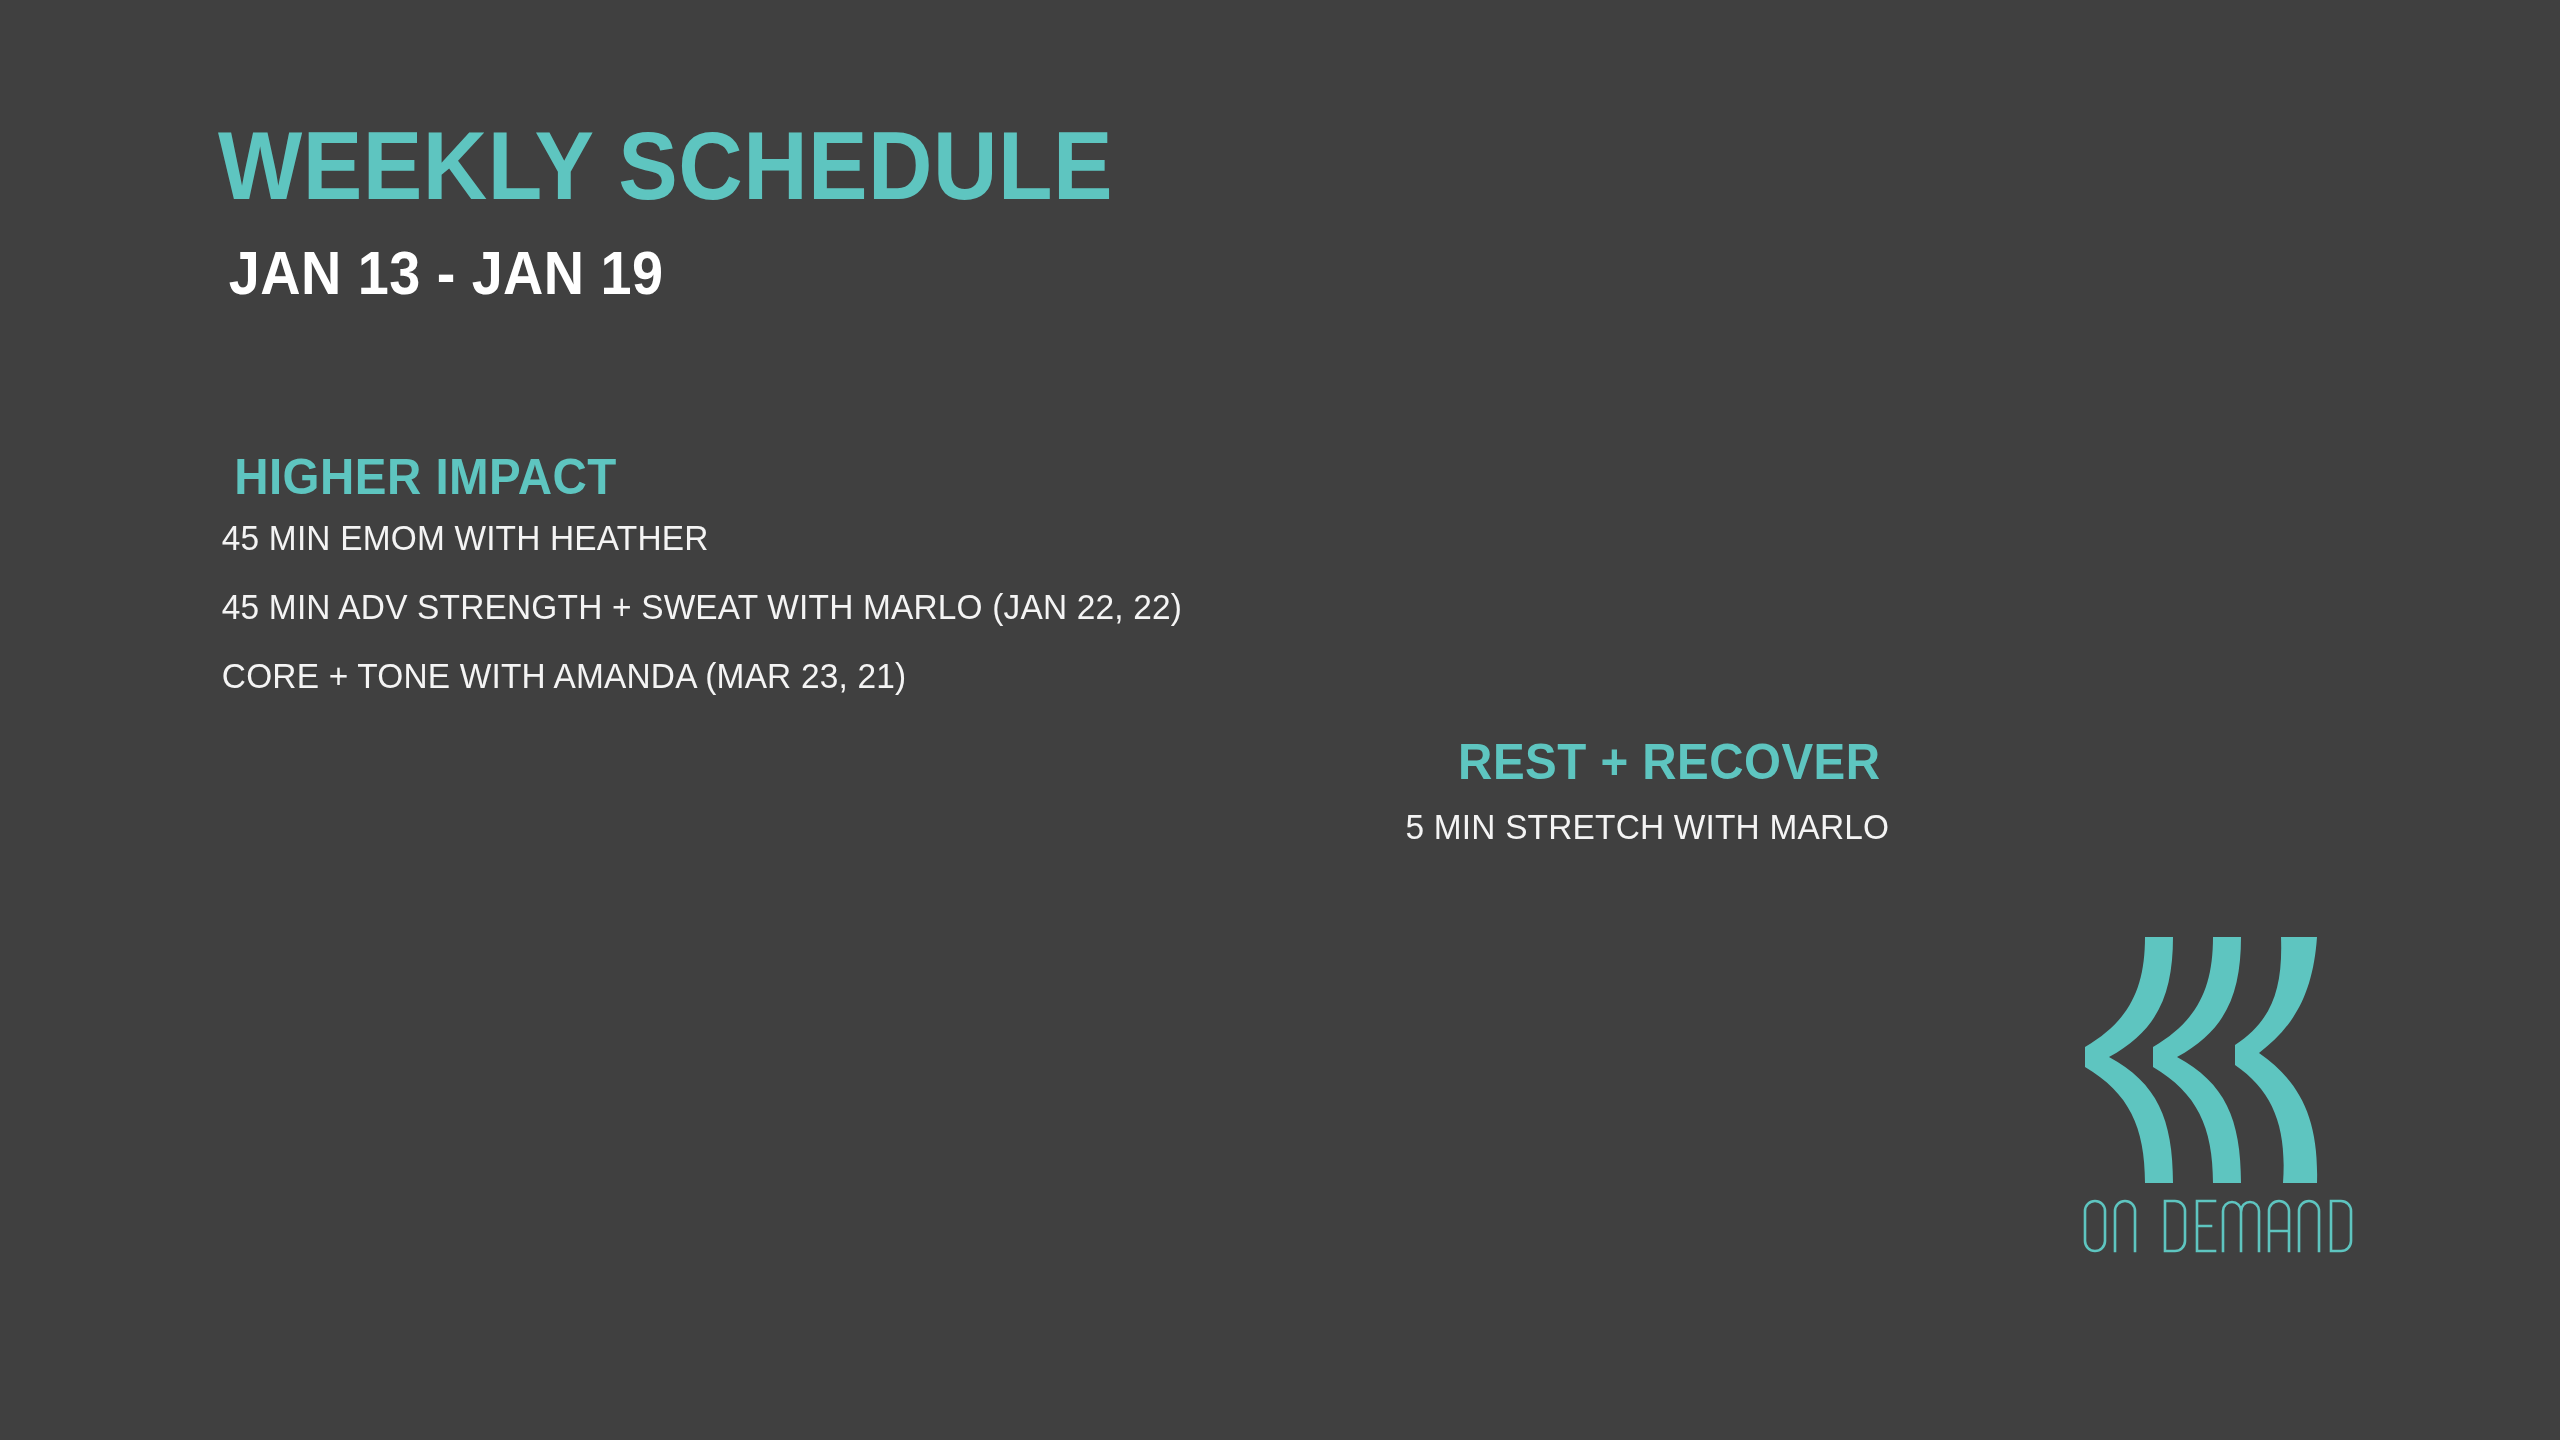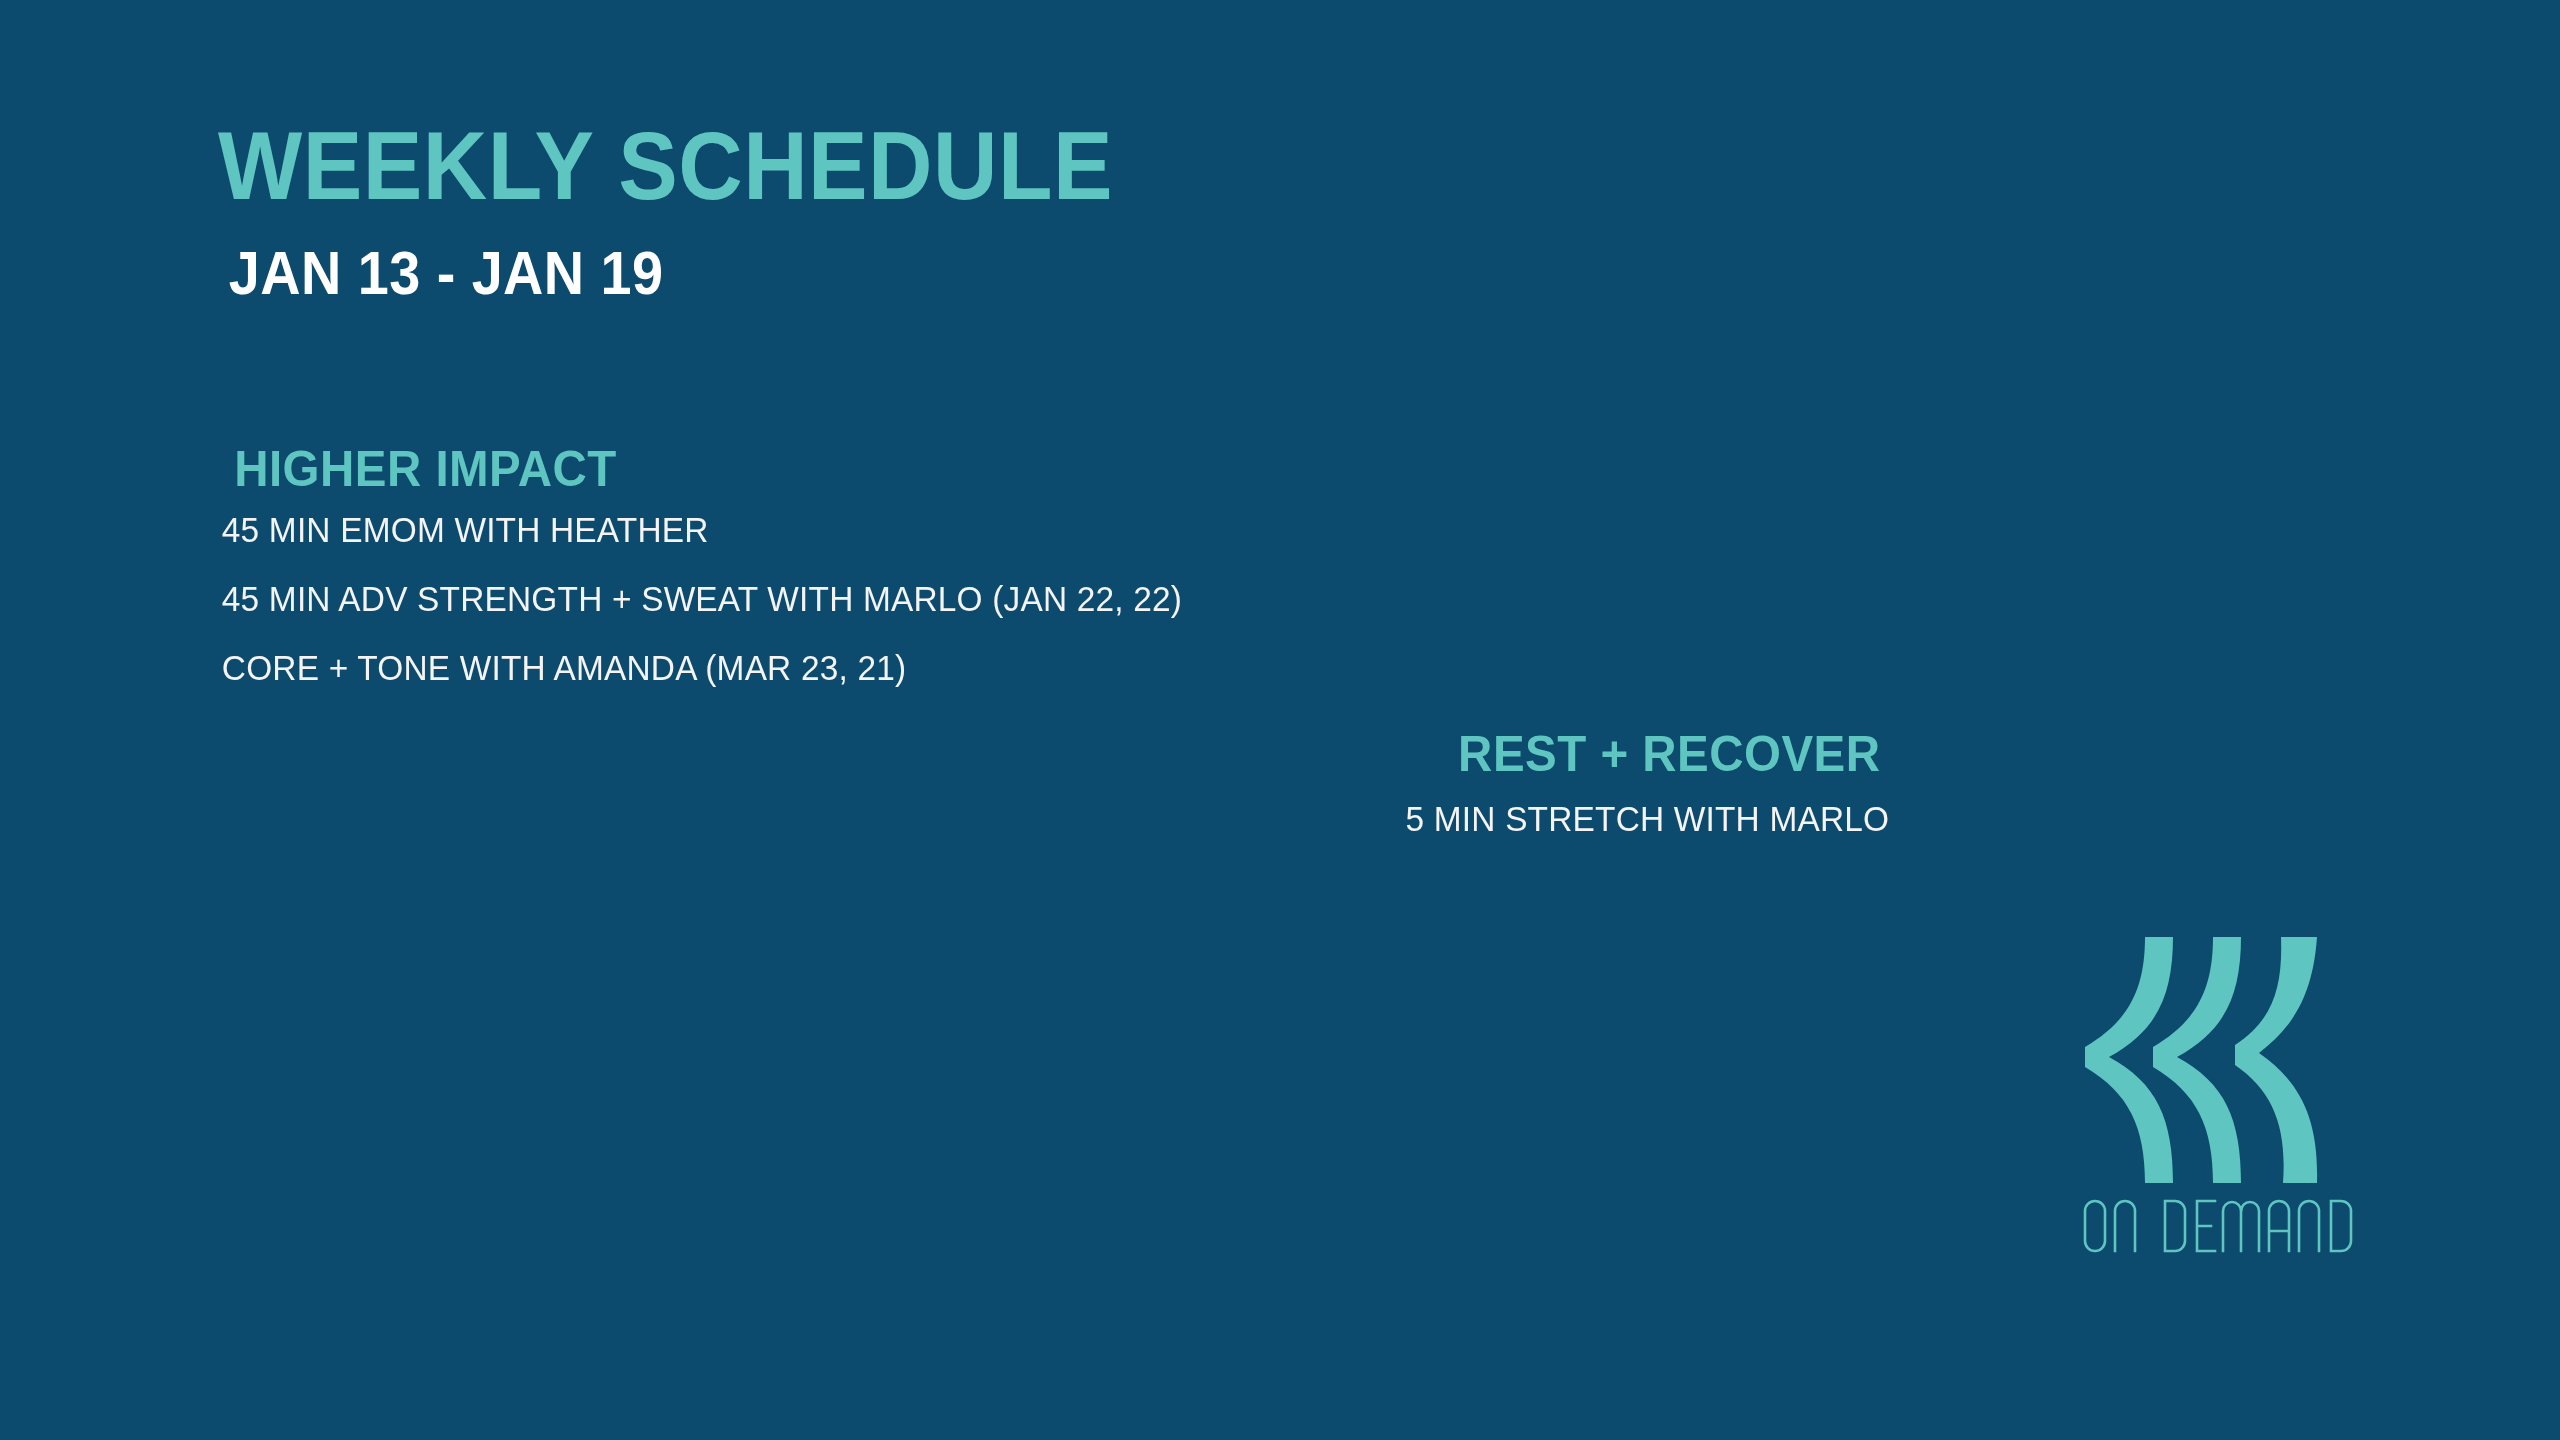--- a/index.html
+++ b/index.html
@@ -11,21 +11,21 @@
     height: 1440px;
     background: #141313;
     font-family: "Liberation Sans", sans-serif;
     overflow: hidden;
     position: relative;
   }
 
   #slide {
     position: absolute;
     inset: 0;
-    background: #0c4a6e;
+    background: #404040;
   }
 
   
   .header {
     position: absolute;
     left: 218px;
     top: 118px;
     width: 1700px;
   }
   .title-main {
@@ -100,21 +100,21 @@
     padding-bottom: 0;
   }
   
   .section--rest .section-item {
     padding-left: 14px;
   }
   .section--rest .section-title {
     margin-bottom: 22px;
   }
   .section--higher {
-    margin-top: 6px;
+    margin-top: 14px;
   }
   .section--rest {
     margin-top: 8px;
   }
 
   
   .logo {
     position: absolute;
     left: 2085px;
     top: 935px;

